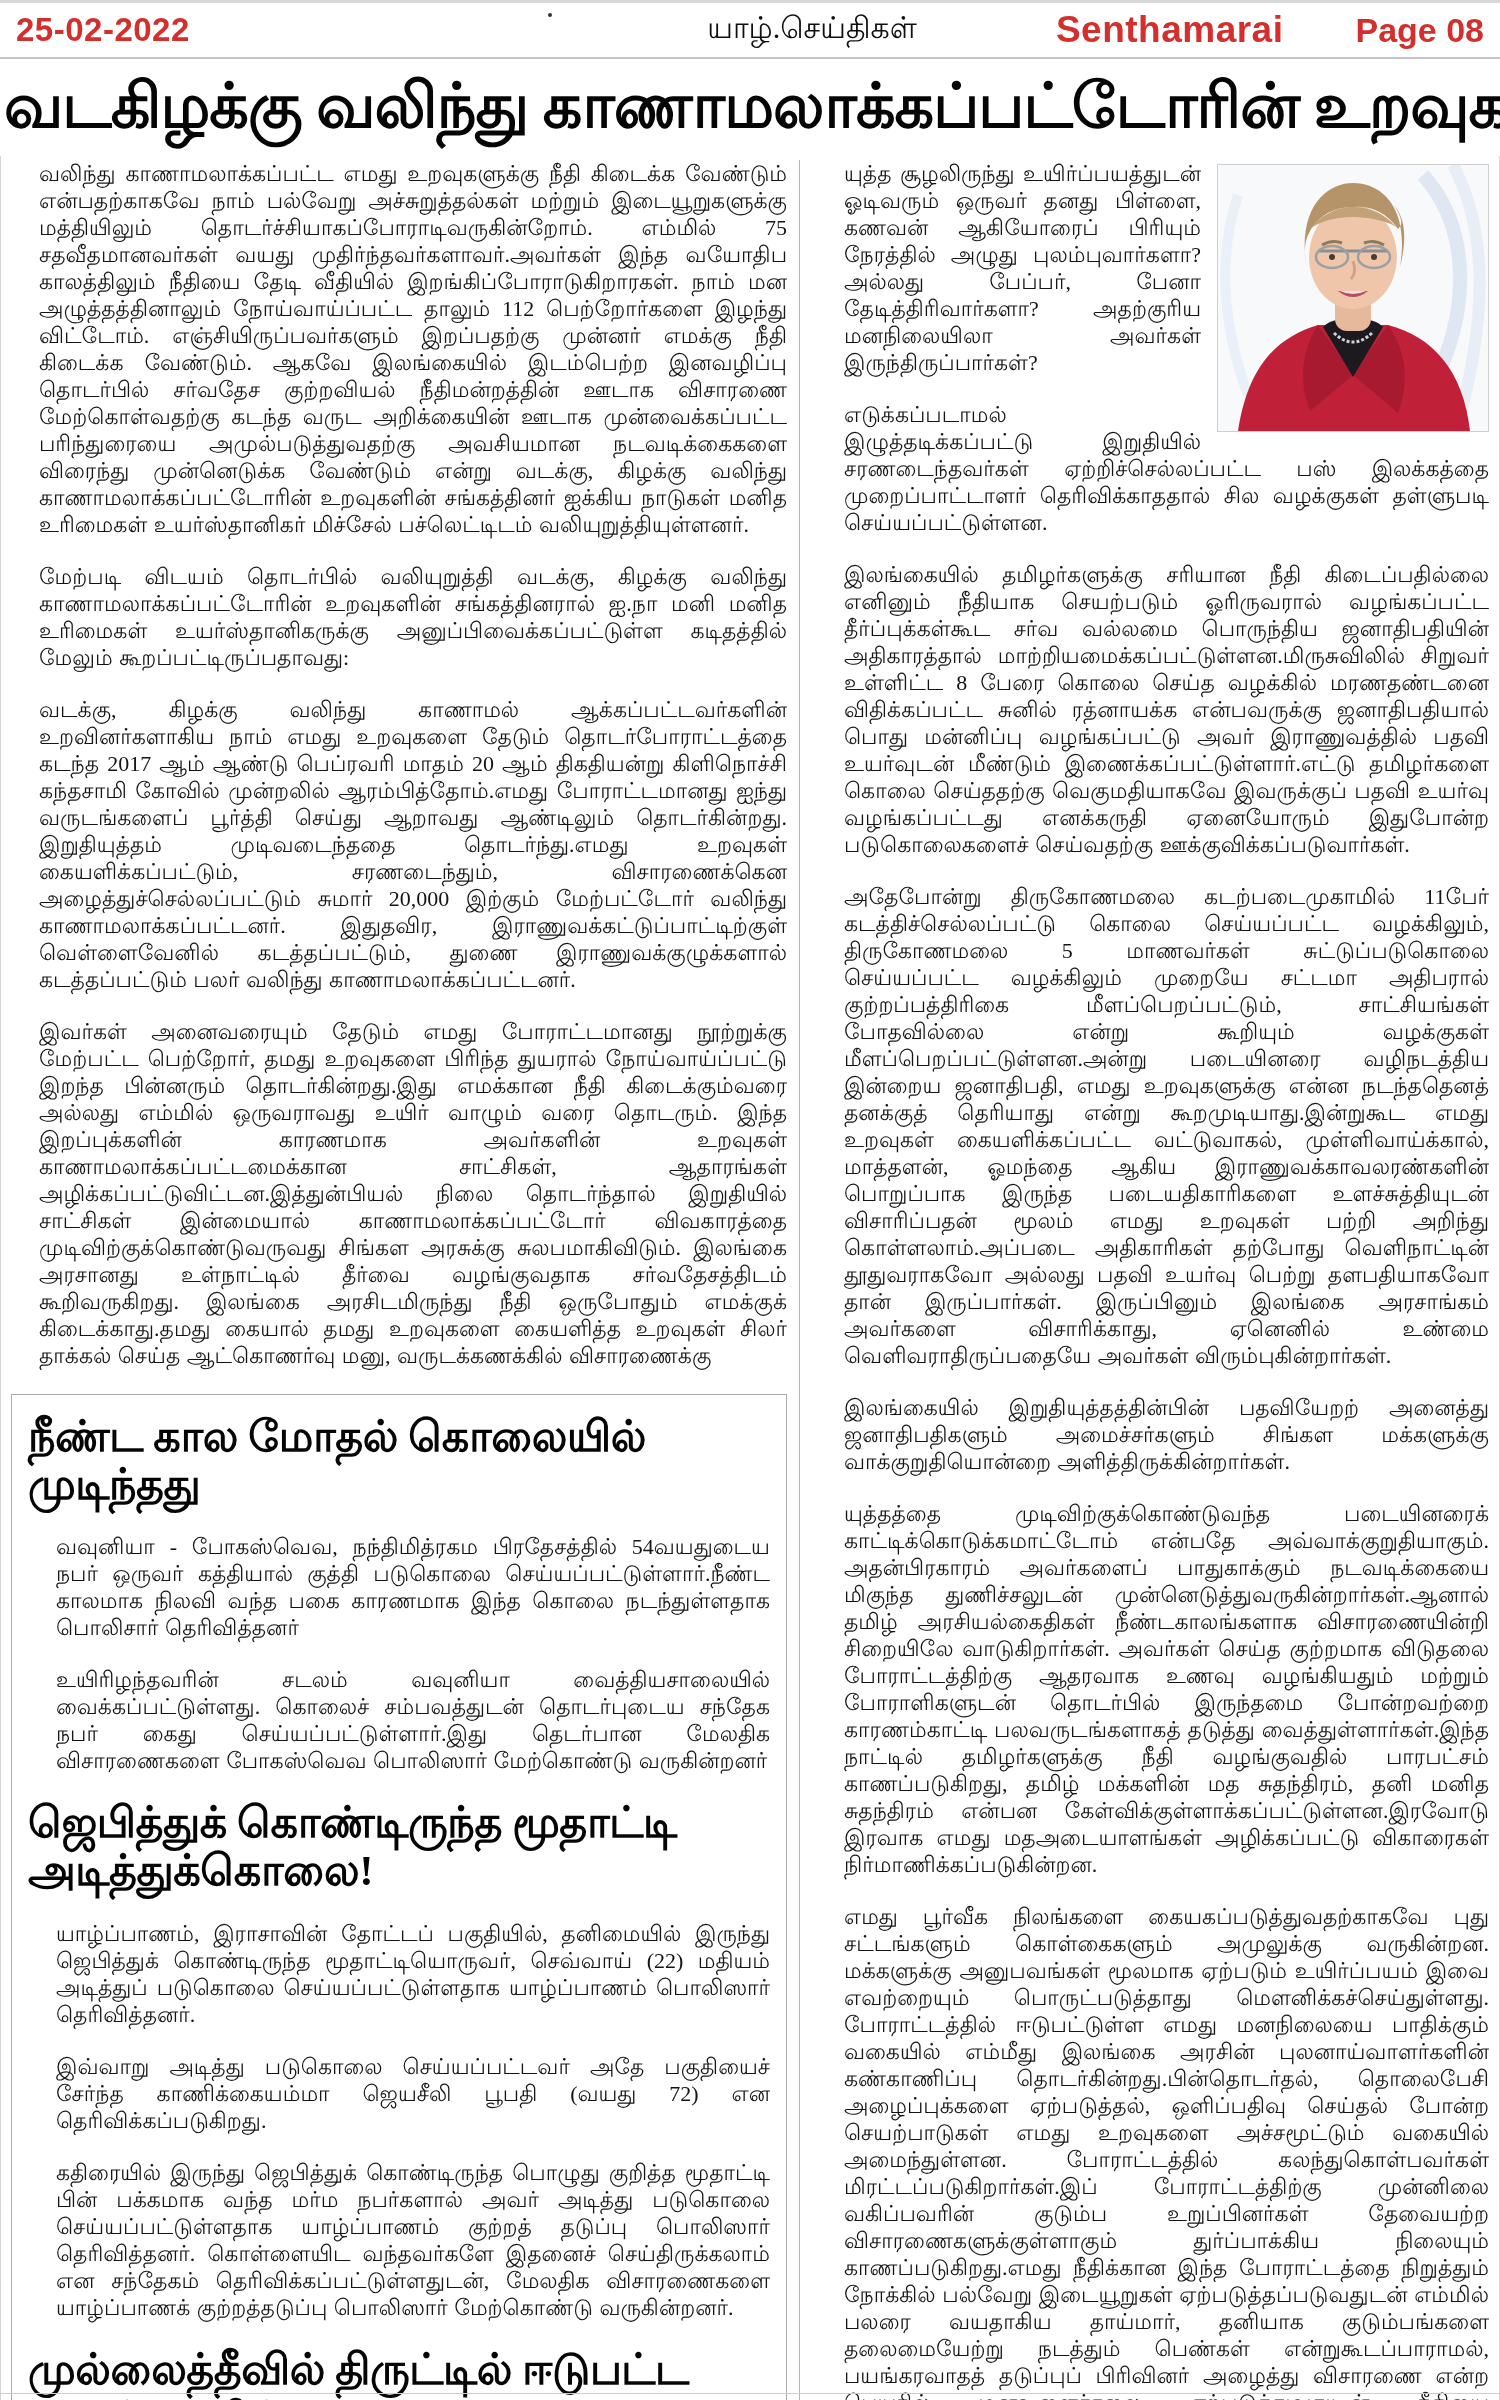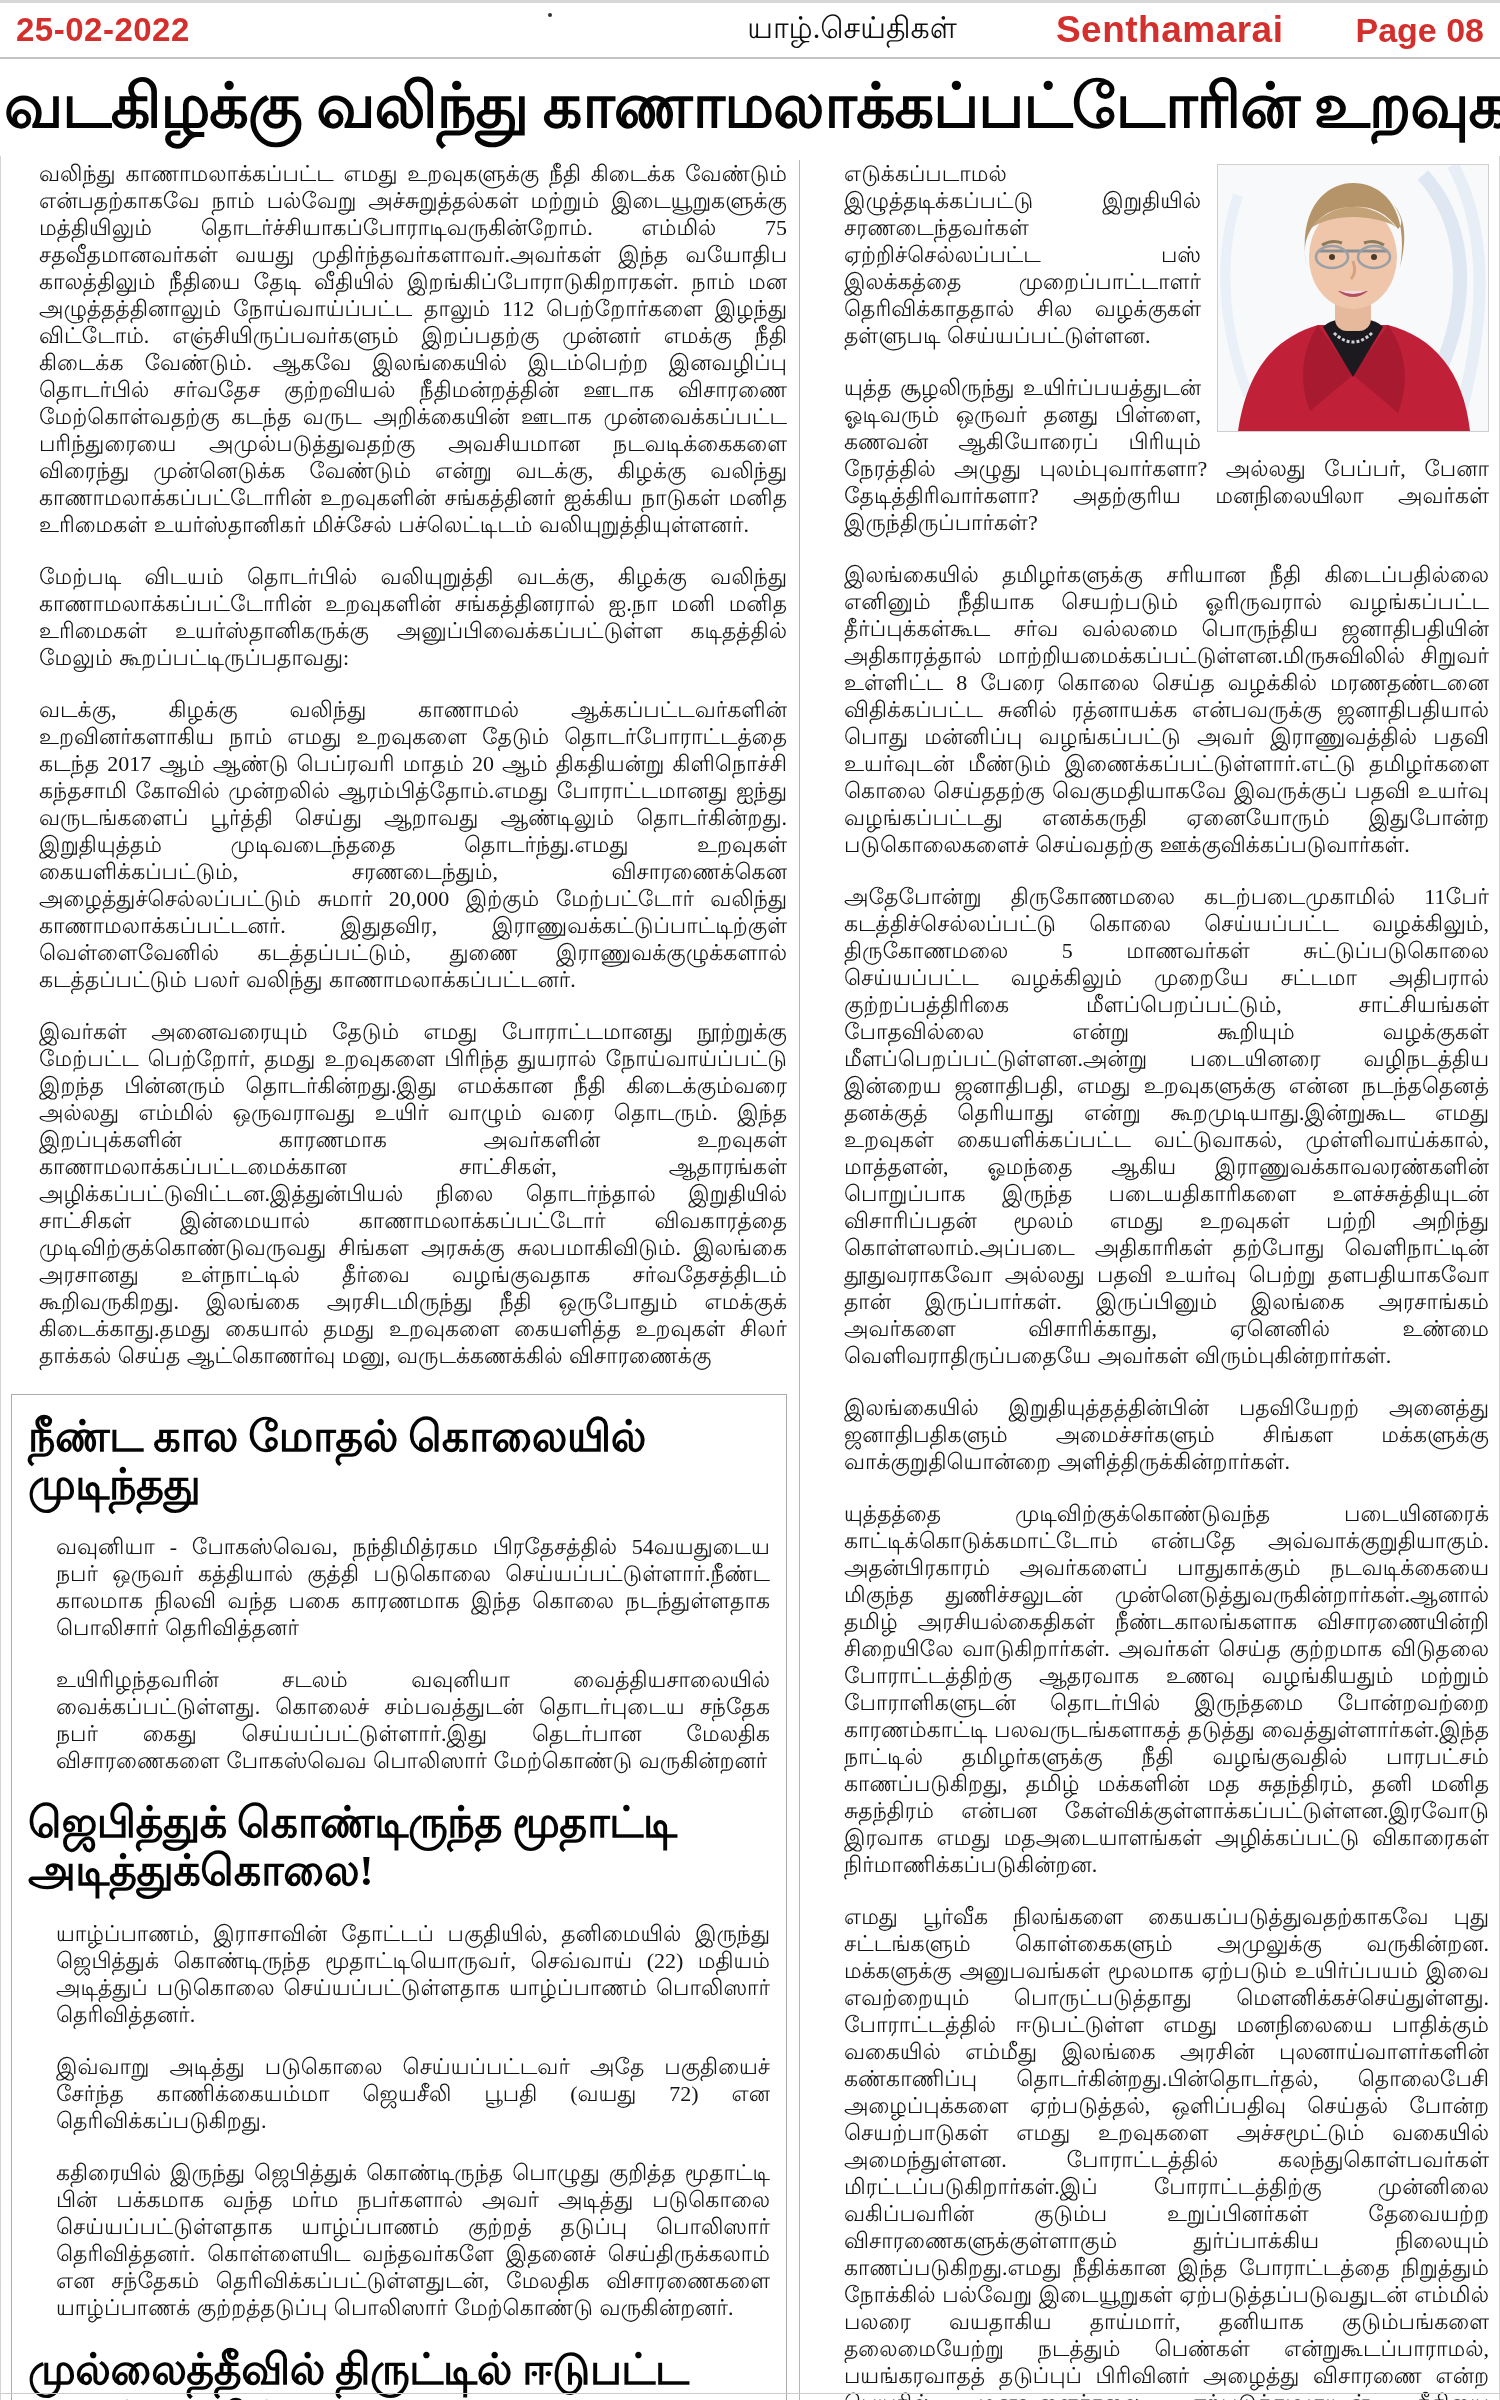--- a/index.html
+++ b/index.html
@@ -14,21 +14,21 @@
   .masthead {
     height:56px; display:flex; align-items:center; padding:0 16px;
     border-bottom:2px solid #c4c4c4; position:relative; background:#fff;
   }
   .mast-date {
     font-family:"Liberation Sans","DejaVu Sans",sans-serif;
     font-weight:bold; font-size:33px; color:#d3302d; letter-spacing:0.5px;
   }
   .stray-mark { position:absolute; left:548px; top:10px; width:4px; height:4px; background:#333; border-radius:50%; }
   .mast-title {
-    position:absolute; left:852px; transform:translateX(-50%);
+    position:absolute; left:812px; transform:translateX(-50%);
     font-size:30px; color:#101010; font-weight:normal;
   }
   .mast-right {
     margin-left:auto; display:flex; align-items:baseline; gap:72px;
     font-family:"Liberation Sans","DejaVu Sans",sans-serif; color:#d3302d; font-weight:bold;
   }
   .brand { font-size:37px; letter-spacing:0.5px; }
   .pageno { font-size:34px; }
   
   .headline {
@@ -133,22 +133,22 @@
           <path d="M104 80 q 10 -6 20 -2 M146 78 q 10 -4 20 2" stroke="#8c7a5d" stroke-width="3" fill="none"></path>
           <circle cx="114" cy="92" r="3" fill="#4a3a2c"></circle>
           <circle cx="156" cy="92" r="3" fill="#4a3a2c"></circle>
 
           <path d="M135 96 q 4 12 -2 18" stroke="#d8a183" stroke-width="3" fill="none"></path>
           <path d="M120 126 q 15 12 30 0" fill="#b25060"></path>
           <path d="M122 126 q 13 6 26 0" fill="#fff" opacity="0.8"></path>
         </svg>
       </div>
 
+      <p class="b">யுத்த சூழலிருந்து உயிர்ப்பயத்துடன் ஓடிவரும் ஒருவர் தனது பிள்ளை, கணவன் ஆகியோரைப் பிரியும் நேரத்தில் அழுது புலம்புவார்களா? அல்லது பேப்பர், பேனா தேடித்திரிவார்களா? அதற்குரிய மனநிலையிலா அவர்கள் இருந்திருப்பார்கள்?</p>
       <p class="b">எடுக்கப்படாமல் இழுத்தடிக்கப்பட்டு இறுதியில் சரணடைந்தவர்கள் ஏற்றிச்செல்லப்பட்ட பஸ் இலக்கத்தை முறைப்பாட்டாளர் தெரிவிக்காததால் சில வழக்குகள் தள்ளுபடி செய்யப்பட்டுள்ளன.</p>
-      <p class="b">யுத்த சூழலிருந்து உயிர்ப்பயத்துடன் ஓடிவரும் ஒருவர் தனது பிள்ளை, கணவன் ஆகியோரைப் பிரியும் நேரத்தில் அழுது புலம்புவார்களா? அல்லது பேப்பர், பேனா தேடித்திரிவார்களா? அதற்குரிய மனநிலையிலா அவர்கள் இருந்திருப்பார்கள்?</p>
       <p class="b">இலங்கையில் தமிழர்களுக்கு சரியான நீதி கிடைப்பதில்லை எனினும் நீதியாக செயற்படும் ஓரிருவரால் வழங்கப்பட்ட தீர்ப்புக்கள்கூட சர்வ வல்லமை பொருந்திய ஜனாதிபதியின் அதிகாரத்தால் மாற்றியமைக்கப்பட்டுள்ளன.மிருசுவிலில் சிறுவர் உள்ளிட்ட 8 பேரை கொலை செய்த வழக்கில் மரணதண்டனை விதிக்கப்பட்ட சுனில் ரத்னாயக்க என்பவருக்கு ஜனாதிபதியால் பொது மன்னிப்பு வழங்கப்பட்டு அவர் இராணுவத்தில் பதவி உயர்வுடன் மீண்டும் இணைக்கப்பட்டுள்ளார்.எட்டு தமிழர்களை கொலை செய்ததற்கு வெகுமதியாகவே இவருக்குப் பதவி உயர்வு வழங்கப்பட்டது எனக்கருதி ஏனையோரும் இதுபோன்ற படுகொலைகளைச் செய்வதற்கு ஊக்குவிக்கப்படுவார்கள்.</p>
       <p class="b">அதேபோன்று திருகோணமலை கடற்படைமுகாமில் 11பேர் கடத்திச்செல்லப்பட்டு கொலை செய்யப்பட்ட வழக்கிலும், திருகோணமலை 5 மாணவர்கள் சுட்டுப்படுகொலை செய்யப்பட்ட வழக்கிலும் முறையே சட்டமா அதிபரால் குற்றப்பத்திரிகை மீளப்பெறப்பட்டும், சாட்சியங்கள் போதவில்லை என்று கூறியும் வழக்குகள் மீளப்பெறப்பட்டுள்ளன.அன்று படையினரை வழிநடத்திய இன்றைய ஜனாதிபதி, எமது உறவுகளுக்கு என்ன நடந்ததெனத் தனக்குத் தெரியாது என்று கூறமுடியாது.இன்றுகூட எமது உறவுகள் கையளிக்கப்பட்ட வட்டுவாகல், முள்ளிவாய்க்கால், மாத்தளன், ஓமந்தை ஆகிய இராணுவக்காவலரண்களின் பொறுப்பாக இருந்த படையதிகாரிகளை உளச்சுத்தியுடன் விசாரிப்பதன் மூலம் எமது உறவுகள் பற்றி அறிந்து கொள்ளலாம்.அப்படை அதிகாரிகள் தற்போது வெளிநாட்டின் தூதுவராகவோ அல்லது பதவி உயர்வு பெற்று தளபதியாகவோ தான் இருப்பார்கள். இருப்பினும் இலங்கை அரசாங்கம் அவர்களை விசாரிக்காது, ஏனெனில் உண்மை வெளிவராதிருப்பதையே அவர்கள் விரும்புகின்றார்கள்.</p>
       <p class="b">இலங்கையில் இறுதியுத்தத்தின்பின் பதவியேறற் அனைத்து ஜனாதிபதிகளும் அமைச்சர்களும் சிங்கள மக்களுக்கு வாக்குறுதியொன்றை அளித்திருக்கின்றார்கள்.</p>
       <p class="b">யுத்தத்தை முடிவிற்குக்கொண்டுவந்த படையினரைக் காட்டிக்கொடுக்கமாட்டோம் என்பதே அவ்வாக்குறுதியாகும். அதன்பிரகாரம் அவர்களைப் பாதுகாக்கும் நடவடிக்கையை மிகுந்த துணிச்சலுடன் முன்னெடுத்துவருகின்றார்கள்.ஆனால் தமிழ் அரசியல்கைதிகள் நீண்டகாலங்களாக விசாரணையின்றி சிறையிலே வாடுகிறார்கள். அவர்கள் செய்த குற்றமாக விடுதலை போராட்டத்திற்கு ஆதரவாக உணவு வழங்கியதும் மற்றும் போராளிகளுடன் தொடர்பில் இருந்தமை போன்றவற்றை காரணம்காட்டி பலவருடங்களாகத் தடுத்து வைத்துள்ளார்கள்.இந்த நாட்டில் தமிழர்களுக்கு நீதி வழங்குவதில் பாரபட்சம் காணப்படுகிறது, தமிழ் மக்களின் மத சுதந்திரம், தனி மனித சுதந்திரம் என்பன கேள்விக்குள்ளாக்கப்பட்டுள்ளன.இரவோடு இரவாக எமது மதஅடையாளங்கள் அழிக்கப்பட்டு விகாரைகள் நிர்மாணிக்கப்படுகின்றன.</p>
       <p class="b">எமது பூர்வீக நிலங்களை கையகப்படுத்துவதற்காகவே புது சட்டங்களும் கொள்கைகளும் அமுலுக்கு வருகின்றன. மக்களுக்கு அனுபவங்கள் மூலமாக ஏற்படும் உயிர்ப்பயம் இவை எவற்றையும் பொருட்படுத்தாது மௌனிக்கச்செய்துள்ளது. போராட்டத்தில் ஈடுபட்டுள்ள எமது மனநிலையை பாதிக்கும் வகையில் எம்மீது இலங்கை அரசின் புலனாய்வாளர்களின் கண்காணிப்பு தொடர்கின்றது.பின்தொடர்தல், தொலைபேசி அழைப்புக்களை ஏற்படுத்தல், ஒளிப்பதிவு செய்தல் போன்ற செயற்பாடுகள் எமது உறவுகளை அச்சமூட்டும் வகையில் அமைந்துள்ளன. போராட்டத்தில் கலந்துகொள்பவர்கள் மிரட்டப்படுகிறார்கள்.இப் போராட்டத்திற்கு முன்னிலை வகிப்பவரின் குடும்ப உறுப்பினர்கள் தேவையற்ற விசாரணைகளுக்குள்ளாகும் துர்ப்பாக்கிய நிலையும் காணப்படுகிறது.எமது நீதிக்கான இந்த போராட்டத்தை நிறுத்தும் நோக்கில் பல்வேறு இடையூறுகள் ஏற்படுத்தப்படுவதுடன் எம்மில் பலரை வயதாகிய தாய்மார், தனியாக குடும்பங்களை தலைமையேற்று நடத்தும் பெண்கள் என்றுகூடப்பாராமல், பயங்கரவாதத் தடுப்புப் பிரிவினர் அழைத்து விசாரணை என்ற பெயரில் மனஉளைச்சலை ஏற்படுத்துவதுடன் நீதியை அடைந்துகொள்வதை நோக்கிய எமது பயணத்திற்குப் பாரிய பின்னடைவை ஏற்படுத்தியுள்ளது. எமது உறவுகளுக்கு நீதி கிடைப்பதற்காகவே நாம் அச்சுறுத்தல்களுக்கு மத்தியிலும் போராடிக்கொண்டிருக்கின்றோம்.</p>
 
     </div>
   </div>
 
   <div class="page-bottom-rule"></div>

